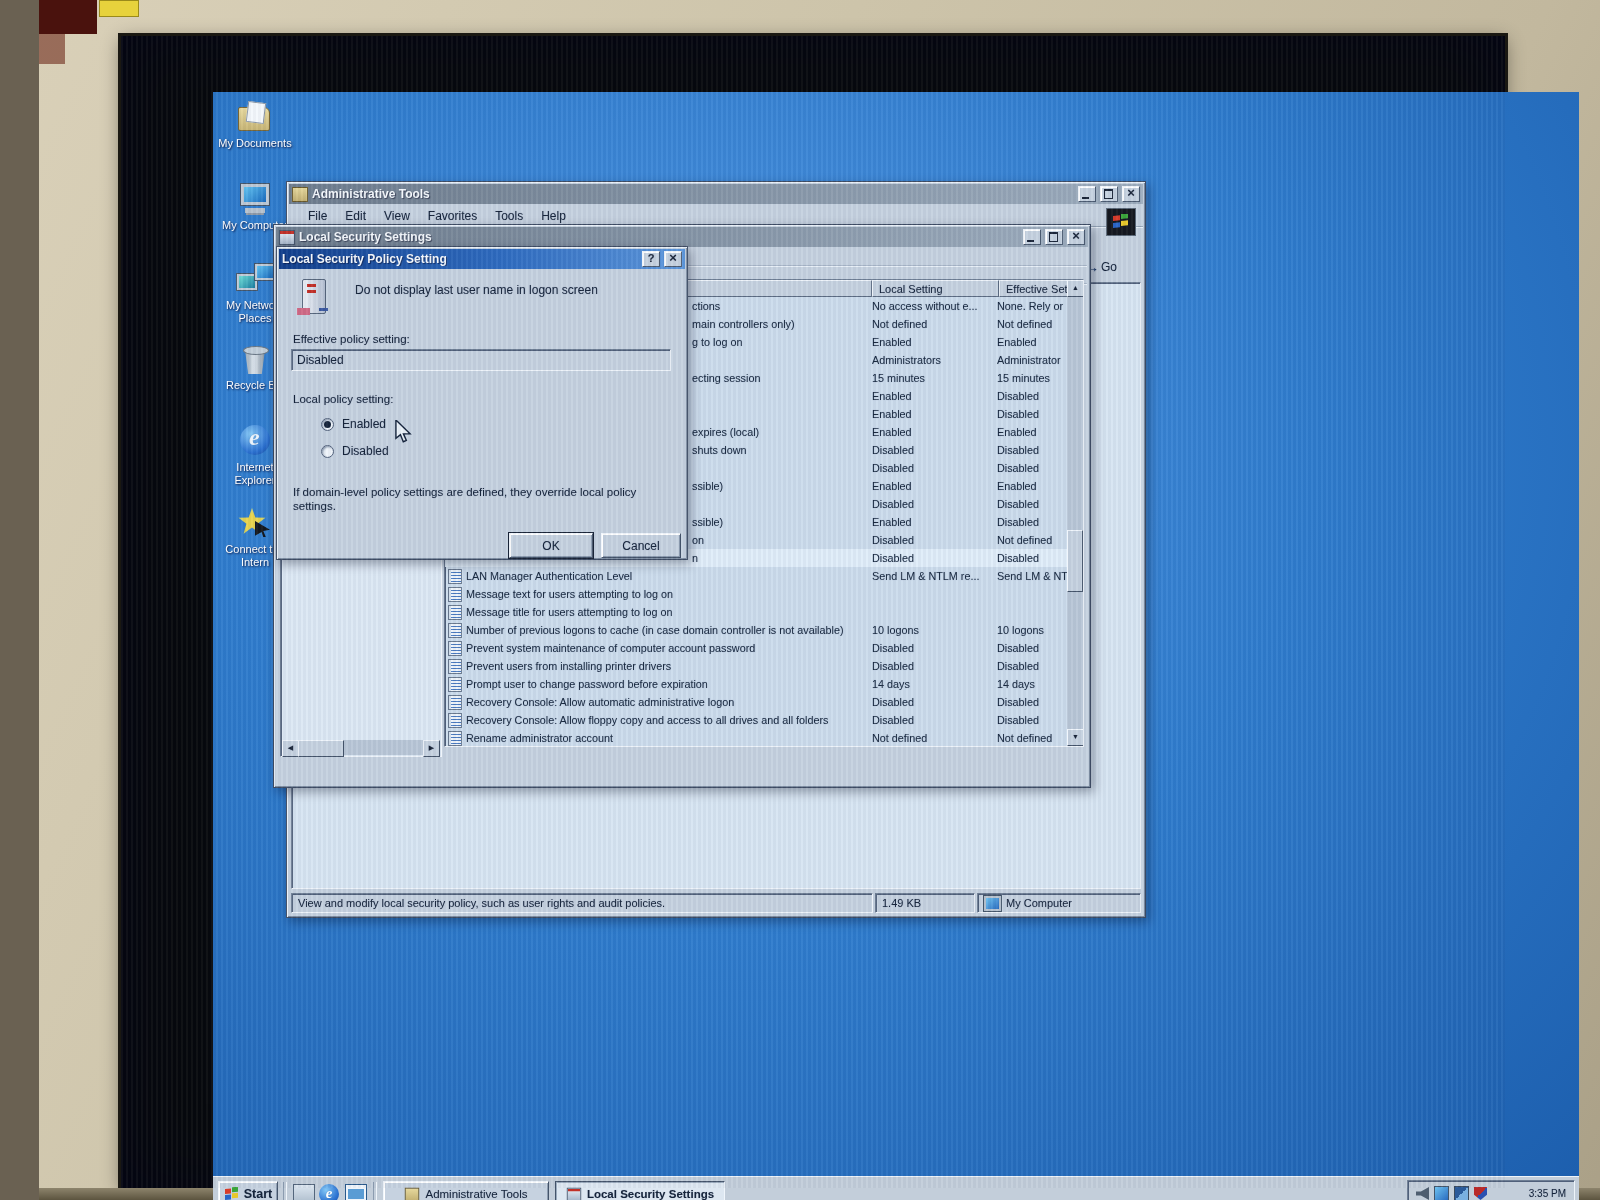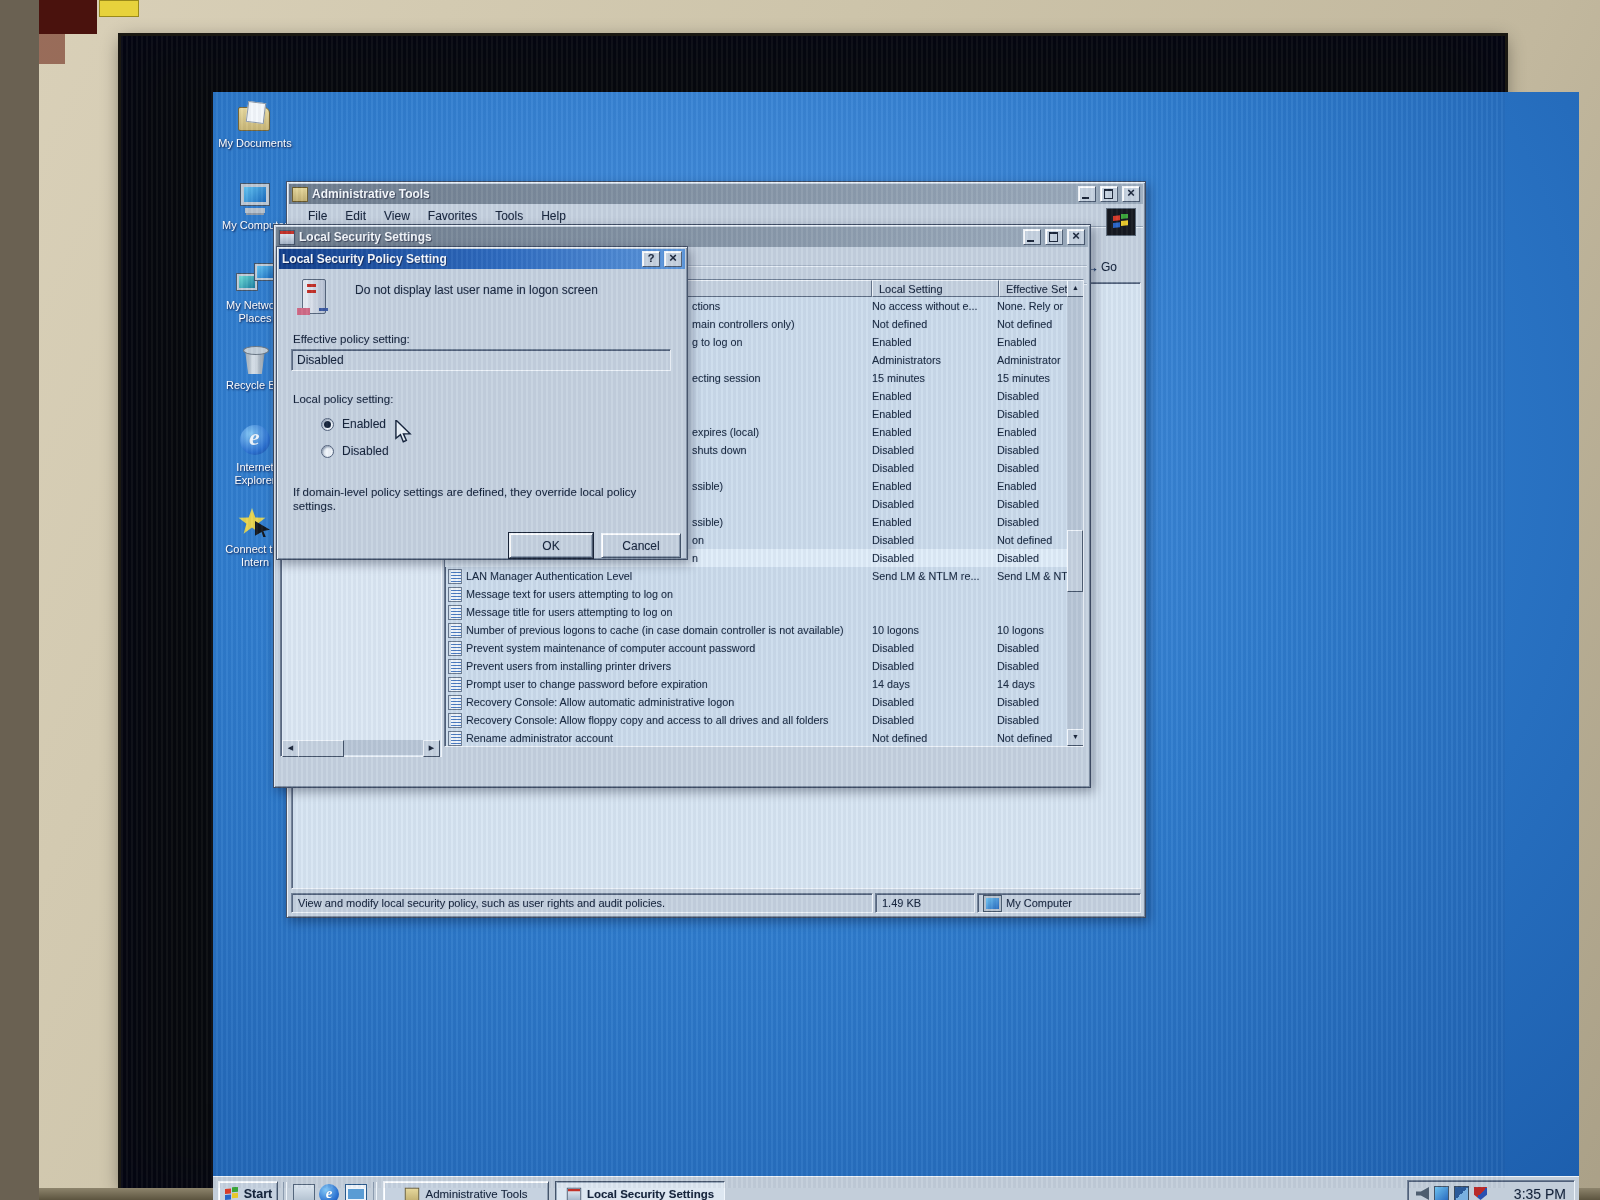--- a/index.html
+++ b/index.html
@@ -161,21 +161,21 @@
   .task-btn .ticon{transform:scale(.9);}
   .task-active{background:#dde7f1;border-color:#44546a #f0f6fc #f0f6fc #44546a;
     box-shadow:inset 1px 1px 0 #9aaabc;font-weight:bold;}
   .tray{position:absolute;right:4px;top:3px;width:168px;height:27px;display:flex;align-items:center;gap:5px;
     padding:0 8px;box-sizing:border-box;background:#c3ceda;}
   .ti{width:13px;height:13px;flex:0 0 auto;}
   .ti-volume{background:#4e5e70;clip-path:polygon(0 35%,38% 35%,100% 0,100% 100%,38% 65%,0 65%);}
   .ti-display{background:linear-gradient(135deg,#6ec2f0,#2a6cc0);border:1px solid #44566a;}
   .ti-network{background:linear-gradient(135deg,#2a5a9a 50%,#7ab0e0 50%);border:1px solid #3a4a5e;}
   .ti-shield{background:linear-gradient(135deg,#b82a2a 50%,#2a50b0 50%);clip-path:polygon(0 0,100% 0,100% 60%,50% 100%,0 60%);}
-  .clock{margin-left:auto;font-size:14px;}
+  .clock{margin-left:auto;font-size:10px;}
   .flag{flex:0 0 auto;}
 </style>
 </head>
 <body>
 
 <div class="photo">
   <div class="bezel-corner"></div>
   <div class="bezel-corner2"></div>
   <div class="bezel-sticker"></div>
   <div class="bezel-right"></div>

